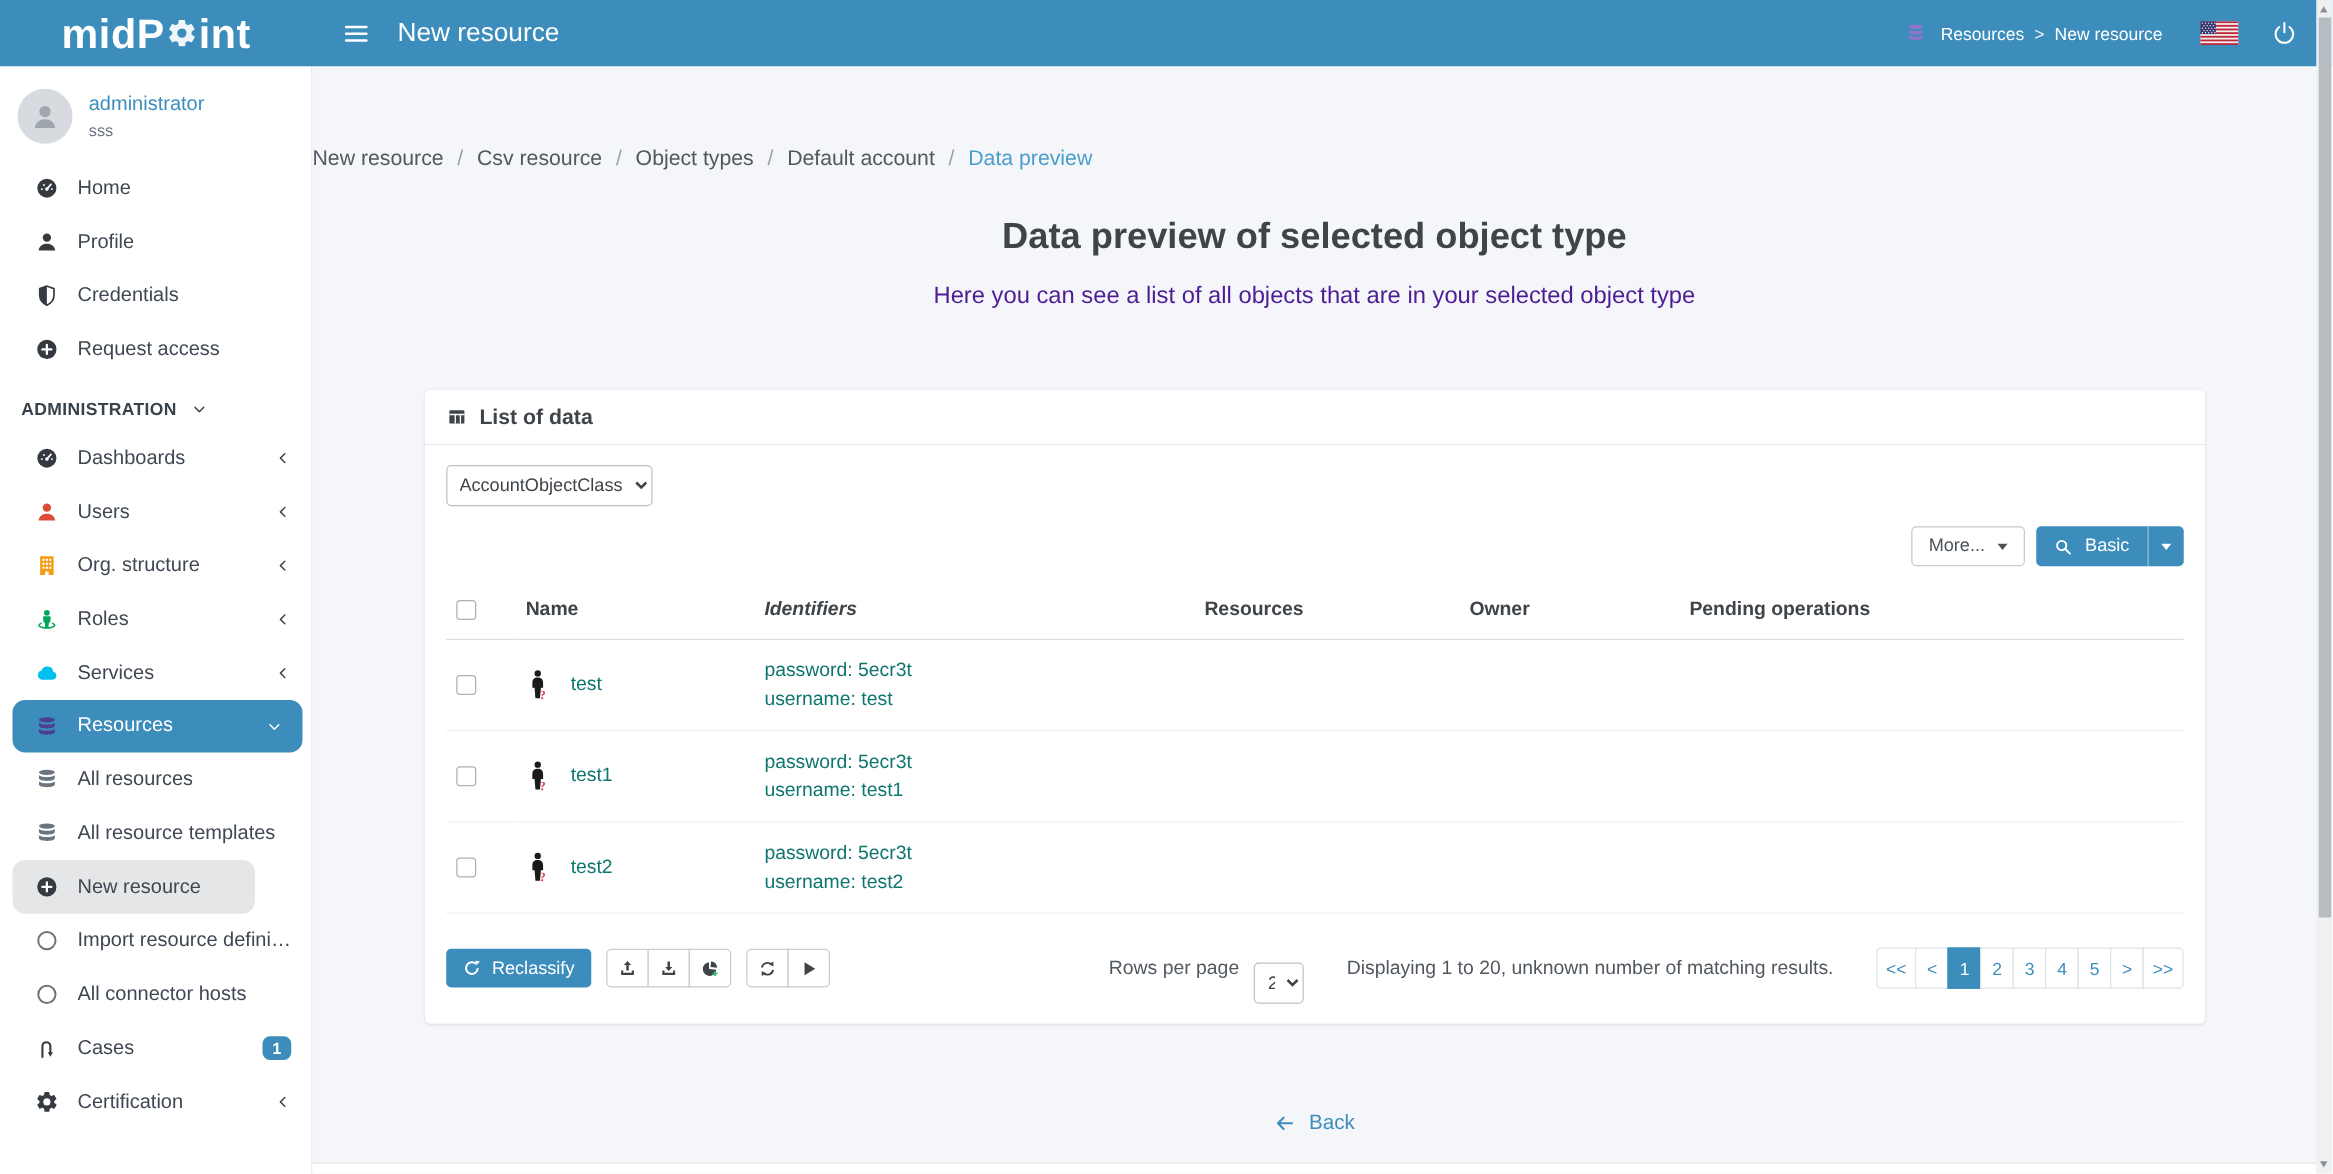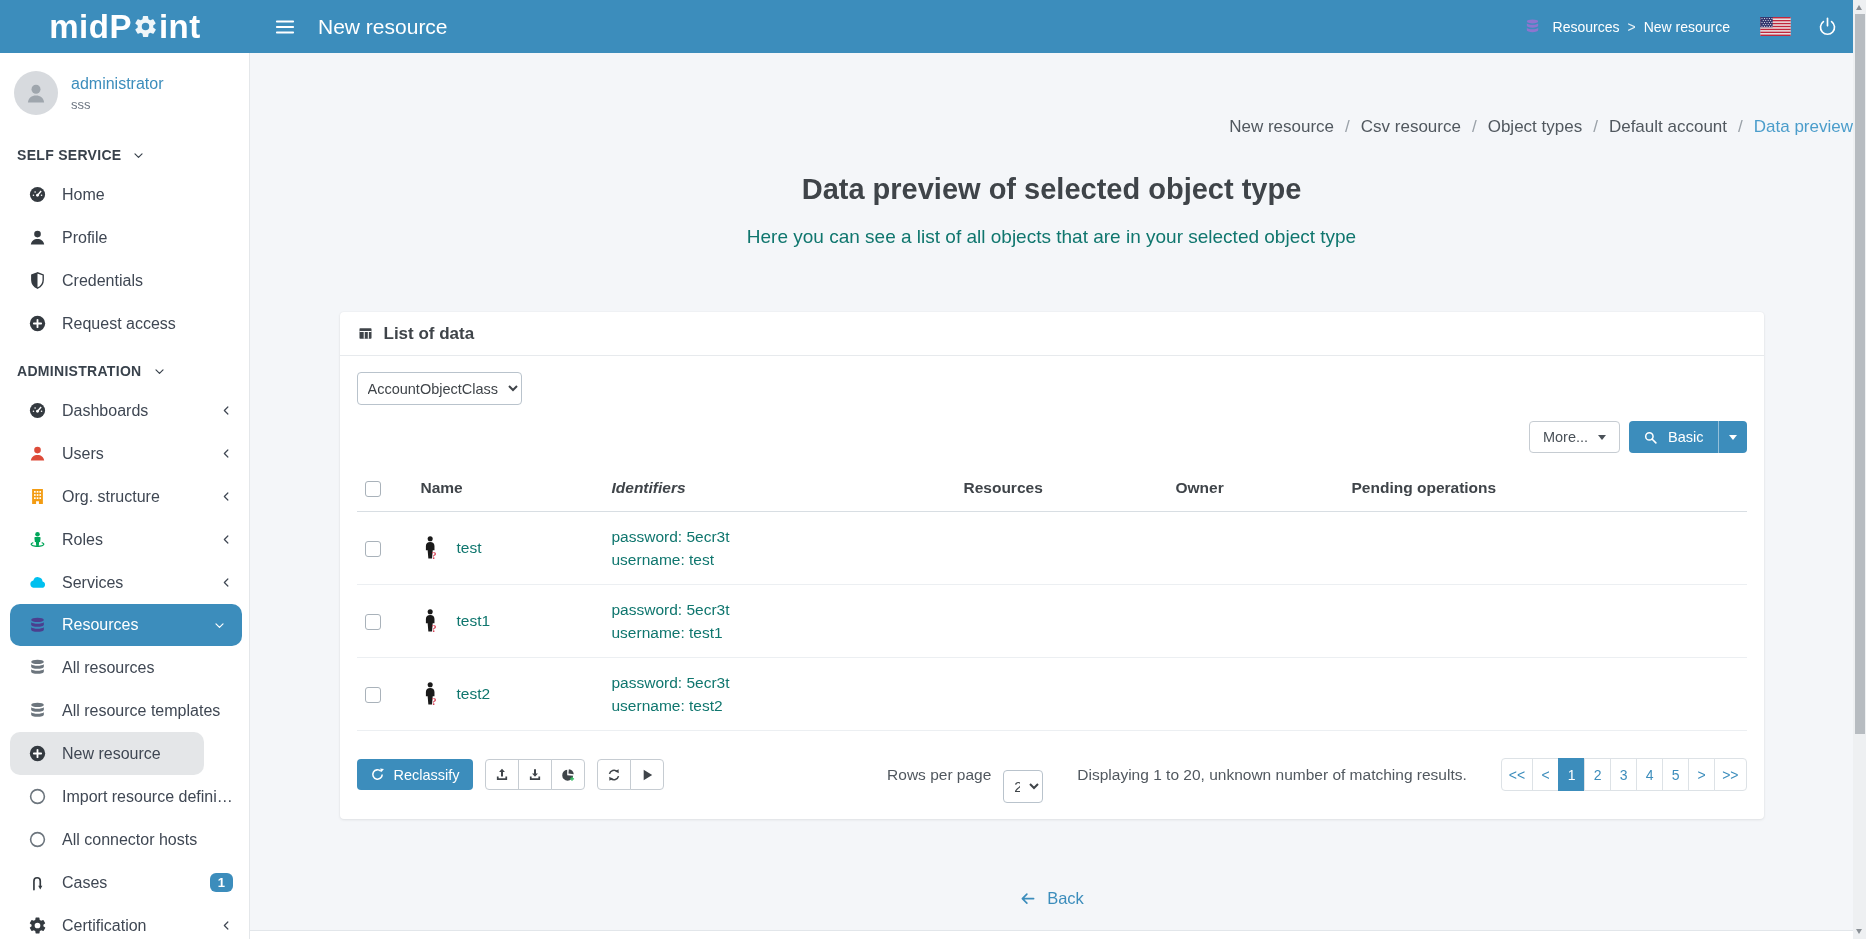--- a/index.html
+++ b/index.html
@@ -58,26 +58,26 @@
   .badge { margin-left:auto; background:#3c8dbc; color:#fff; font-size:13px; font-weight:700;
            border-radius:6px; padding:2px 8px; }
   .nav-item.active-primary { background:#3c8dbc; border-radius:10px; margin:0 7px 0 10px;
                              padding-left:18px; color:#fff; height:42px; }
   .nav-item.active-primary .chevR { color:#fff; }
   .nav-item.active-secondary { background:#e4e6e8; border-radius:10px; margin:0 45px 0 10px; padding-left:18px; }
 
   
   .main { position:absolute; left:250px; top:53px; width:1603px; height:886px;
           background:#f4f6f9; overflow:hidden; }
-  .crumbs { padding-top:64px; text-align:right; font-size:17px; color:#51585f; }
+  .crumbs { padding-top:64px; text-align:left; font-size:17px; color:#51585f; }
   .crumbs a { color:#51585f; text-decoration:none; cursor:pointer; }
   .crumbs a.active { color:#4b9dcb; }
   .crumbs .sep2 { color:#9aa1a8; margin:0 11px; }
   h1.page-title { margin-top:36px; text-align:center; font-size:29px; font-weight:700; color:#3f4449; }
-  .subtitle { margin-top:20px; text-align:center; font-size:19px; color:#0f766e; }
+  .subtitle { margin-top:20px; text-align:center; font-size:19px; color:#4c1d95; }
 
   .card { width:1424px; margin:64px auto 0; background:#fff; border-radius:4px;
           box-shadow:0 1px 3px rgba(0,0,0,.08), 0 0 2px rgba(0,0,0,.06); }
   .card-header { display:flex; align-items:center; gap:10px; height:44px; padding:0 17px;
                  border-bottom:1px solid #e7eaed; font-size:17px; font-weight:700; color:#3f4449; }
   .grid-ic { display:flex; }
   .grid-ic svg { width:17px; height:17px; color:#3f4449; }
   .card-body { padding:16px 17px; }
 
   select { height:33px; border:1px solid #b9c3cc; border-radius:4px; font-size:14.5px;
@@ -232,28 +232,20 @@
           <svg viewBox="0 0 24 24" fill="currentColor">
             <circle cx="12" cy="9" r="3.6"></circle>
             <path d="M5.5 19.5c.4-3.6 3-5.6 6.5-5.6s6.1 2 6.5 5.6z"></path>
           </svg>
         </span>
       <div>
         <a class="user-name">administrator</a>
         <div class="user-role">sss</div>
       </div>
     </div>
-    <div class="section-header">
-      <span>SELF SERVICE</span>
-      <span class="chev">
-          <svg viewBox="0 0 24 24">
-            <path d="M5.5 9 12 15.5 18.5 9" fill="none" stroke="currentColor" stroke-width="2.2" stroke-linecap="round" stroke-linejoin="round"></path>
-          </svg>
-        </span>
-    </div>
     <div>
         <div class="nav-item">
           <span class="nav-icon" style="color: rgb(52, 58, 64);">
             <svg viewBox="0 0 24 24">
               <circle cx="12" cy="12" r="9.6" fill="currentColor"></circle>
               <path d="M12 13 16.6 7.6" stroke="#fff" stroke-width="1.7"></path>
               <circle cx="12" cy="13" r="1.8" fill="#fff"></circle>
               <circle cx="6.9" cy="13" r="1" fill="#fff"></circle>
               <circle cx="9" cy="8.8" r="1" fill="#fff"></circle>
               <circle cx="17.1" cy="13" r="1" fill="#fff"></circle>

